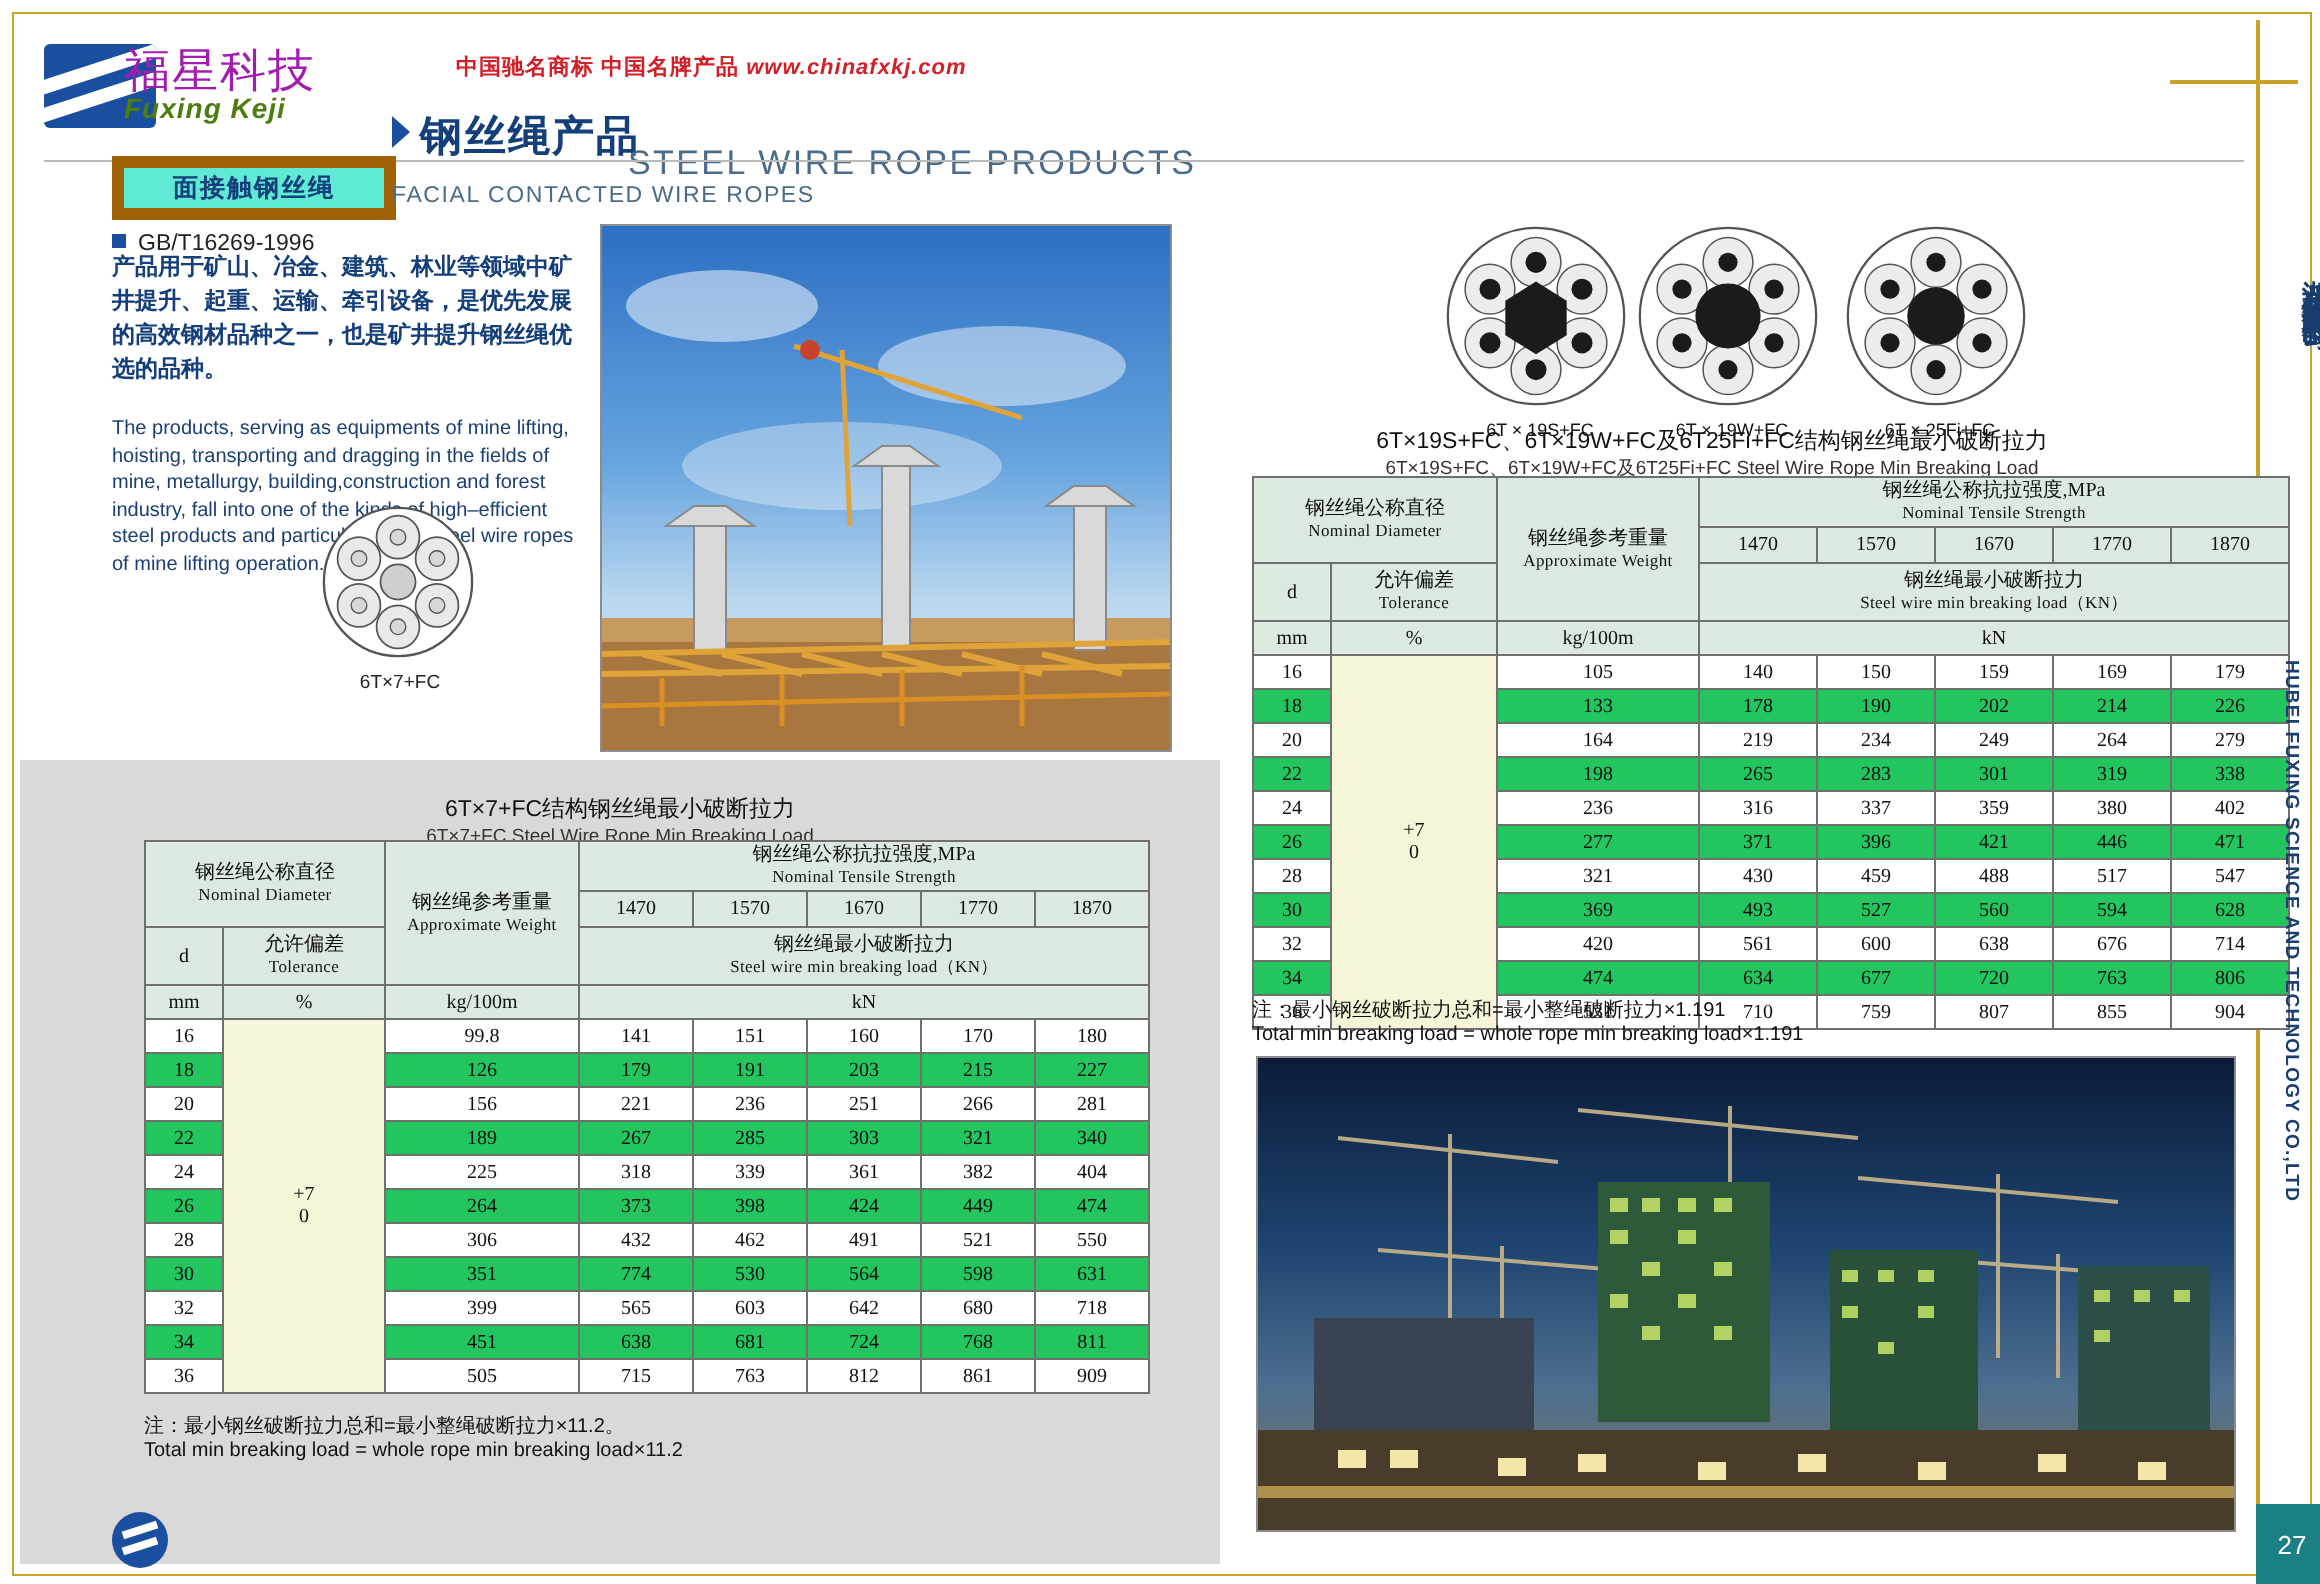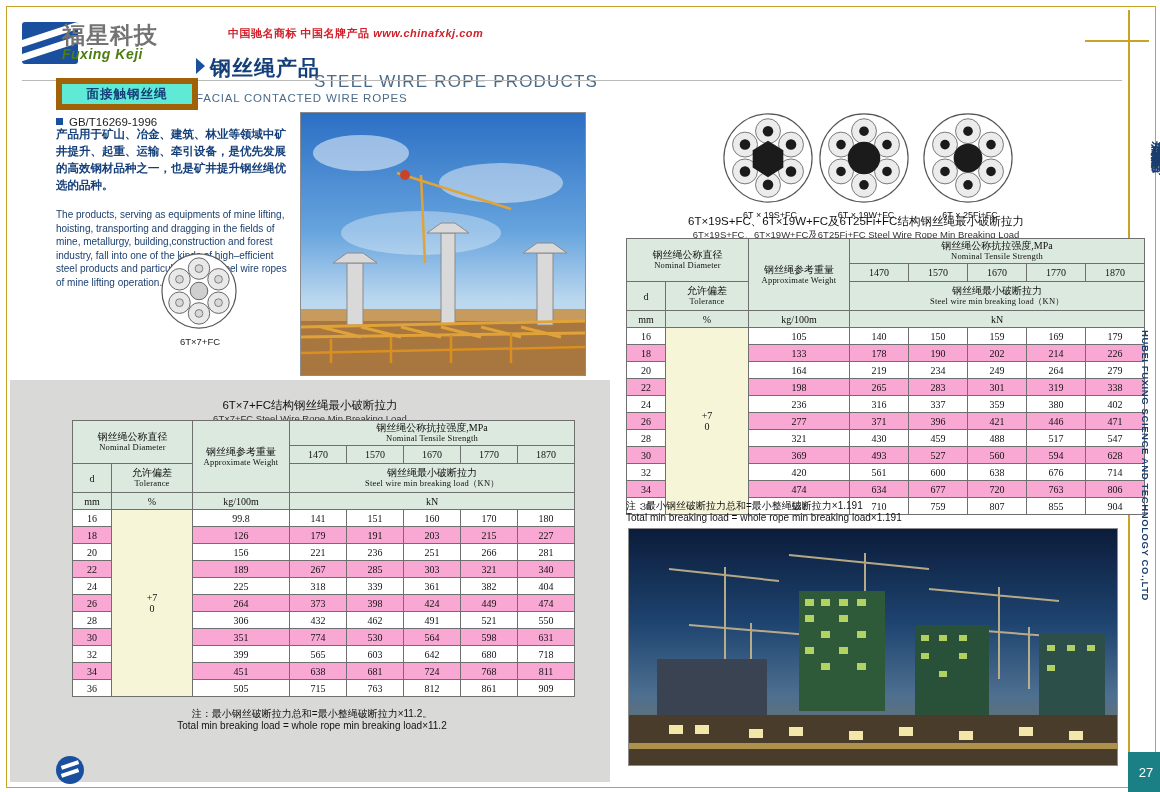--- a/index.html
+++ b/index.html
@@ -52,21 +52,21 @@
   }
   .logo-mark:before{
     content:"";position:absolute;left:-4px;top:8px;width:70px;height:7px;
     background:#ffffff;transform:rotate(-18deg);
   }
   .logo-mark:after{
     content:"";position:absolute;left:-4px;top:22px;width:70px;height:7px;
     background:#ffffff;transform:rotate(-18deg);
   }
   .logo-cn{
-    position:absolute;left:62px;top:20px;font-size:23px;font-weight:bold;color:#737373;
+    position:absolute;left:62px;top:20px;font-size:23px;font-weight:normal;color:#a21caf;
     letter-spacing:1px;
   }
   .logo-en{
     position:absolute;left:62px;top:46px;font-size:14px;font-weight:bold;color:#4d7c0f;
     font-style:italic;letter-spacing:0.5px;
   }
   .hdr-tagline{
     position:absolute;left:228px;top:26px;font-size:11px;color:#d2202a;font-weight:bold;
     letter-spacing:0.5px;white-space:nowrap;
   }
@@ -127,21 +127,21 @@
   .tbl-title{font-size:11.5px;color:#111;text-align:center;line-height:14px;}
   table.t{border-collapse:collapse;font-family:"Liberation Serif", serif;}
   table.t td, table.t th{
     border:1px solid #6f6f6f;text-align:center;color:#111;
     font-size:10px;padding:0;
   }
   .hdr-cell{background:#dce9df;font-size:9.5px;line-height:11px;}
   .hdr-cell .cn{display:block;font-size:10px;}
   .hdr-cell .en{display:block;font-size:8.5px;letter-spacing:0.2px;}
   .yellow{background:#f7f5d8;}
-  .row-alt{background:#f9a8d4;}
+  .row-alt{background:#22c55e;}
   .row-norm{background:#ffffff;}
 
   .note{font-size:10px;color:#111;line-height:12px;}
 
   
   .rope-sm{position:absolute;width:92px;height:92px;}
   .rope-cap{position:absolute;font-size:9px;color:#111;text-align:center;width:110px;}
 </style>
 </head>
 <body>
@@ -683,21 +683,21 @@
       <td>505</td>
       <td>715</td>
       <td>763</td>
       <td>812</td>
       <td>861</td>
       <td>909</td>
     </tr>
   </tbody>
     </table>
 
-  <div class="note" style="position:absolute;left:72px;top:708px;width:480px;text-align:center;">
+  <div class="note" style="position:absolute;left:72px;top:708px;width:480px;">
     <div>注：最小钢丝破断拉力总和=最小整绳破断拉力×11.2。</div>
     <div>Total min breaking load = whole rope min breaking load×11.2</div>
   </div>
 
   <div style="position:absolute;left:56px;top:756px;width:28px;height:28px;border-radius:50%;background:#1a4fa0;">
     <div style="position:absolute;left:5px;top:7px;width:18px;height:4px;background:#fff;transform:rotate(-18deg);"></div>
     <div style="position:absolute;left:5px;top:15px;width:18px;height:4px;background:#fff;transform:rotate(-18deg);"></div>
   </div>
 
   <div class="right-col"></div>

